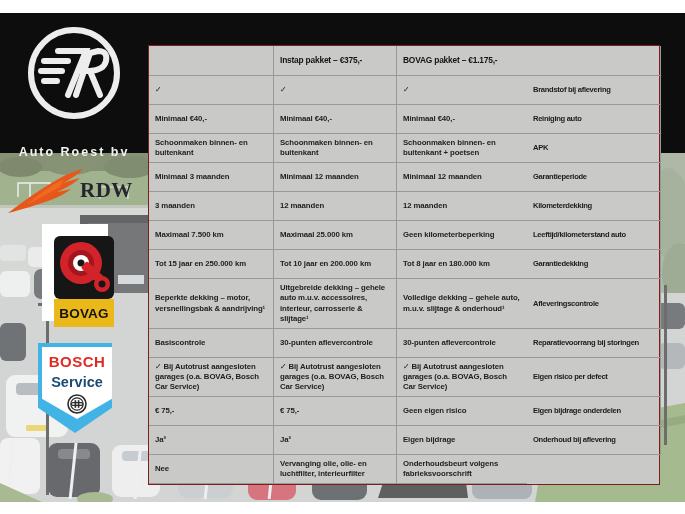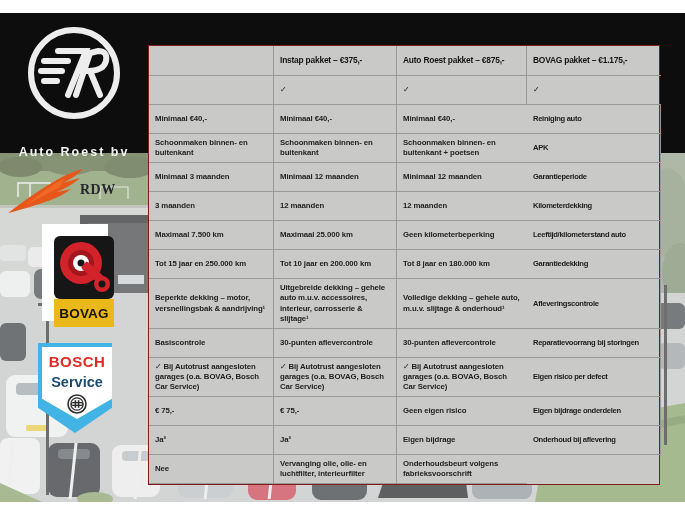--- a/index.html
+++ b/index.html
@@ -13,21 +13,21 @@
   .photo{position:absolute;left:0;top:153px;width:685px;height:349px;}
 
   
   .ar-logo{position:absolute;left:0;top:13px;width:148px;height:140px;}
   .ar-emblem{position:absolute;left:24px;top:4px;}
   .ar-text{position:absolute;left:0;top:132px;width:148px;text-align:center;color:#f2f2f2;
            font-weight:bold;font-size:12.5px;letter-spacing:2px;}
 
   
   .rdw{position:absolute;left:6px;top:166px;width:136px;height:52px;display:flex;align-items:center;}
-  .rdw-text{font-family:"Liberation Serif","DejaVu Serif",serif;font-weight:bold;font-size:14px;
+  .rdw-text{font-family:"Liberation Serif","DejaVu Serif",serif;font-weight:bold;font-size:21px;
             color:#26262e;letter-spacing:.5px;margin-left:-4px;margin-top:-4px;}
 
   
   .bovag{position:absolute;left:42px;top:224px;width:66px;height:97px;background:#ffffff;
          padding:12px;box-sizing:border-box;}
   .bovag-top{position:relative;width:60px;height:63px;background:#161616;border-radius:6px;overflow:hidden;}
   .bovag-band{width:60px;height:28px;background:#eab818;display:flex;align-items:center;justify-content:center;}
   .bovag-text{font-weight:bold;font-size:13.5px;color:#141414;letter-spacing:.2px;}
 
   
@@ -180,26 +180,26 @@
         <rect x="5.5" y="9.6" width="11" height="2.8" rx="1.2" fill="none" stroke="#2b2b2b" stroke-width="1.1"></rect>
         <rect x="8.6" y="7.2" width="1.6" height="7.6" fill="#2b2b2b"></rect>
         <rect x="11.8" y="7.2" width="1.6" height="7.6" fill="#2b2b2b"></rect>
       </svg>
     </div>
   </div>
 
   <div class="table">
       <div class="cell head col0"></div>
       <div class="cell head col1">Instap pakket – €375,-</div>
-      <div class="cell head col2">Auto Roest pakket – €875,-</div>
       <div class="cell head col3">BOVAG pakket – €1.175,-</div>
       <div class="cell label col0"></div>
       <div class="cell val col1">✓</div>
       <div class="cell val col2">✓</div>
       <div class="cell val col3">✓</div>
+      <div class="cell label col0">Brandstof bij aflevering</div>
       <div class="cell val col1">Minimaal €40,-</div>
       <div class="cell val col2">Minimaal €40,-</div>
       <div class="cell val col3">Minimaal €40,-</div>
       <div class="cell label col0">Reiniging auto</div>
       <div class="cell val col1">Schoonmaken binnen- en buitenkant</div>
       <div class="cell val col2">Schoonmaken binnen- en buitenkant</div>
       <div class="cell val col3">Schoonmaken binnen- en buitenkant + poetsen</div>
       <div class="cell label col0">APK</div>
       <div class="cell val col1">Minimaal 3 maanden</div>
       <div class="cell val col2">Minimaal 12 maanden</div>

